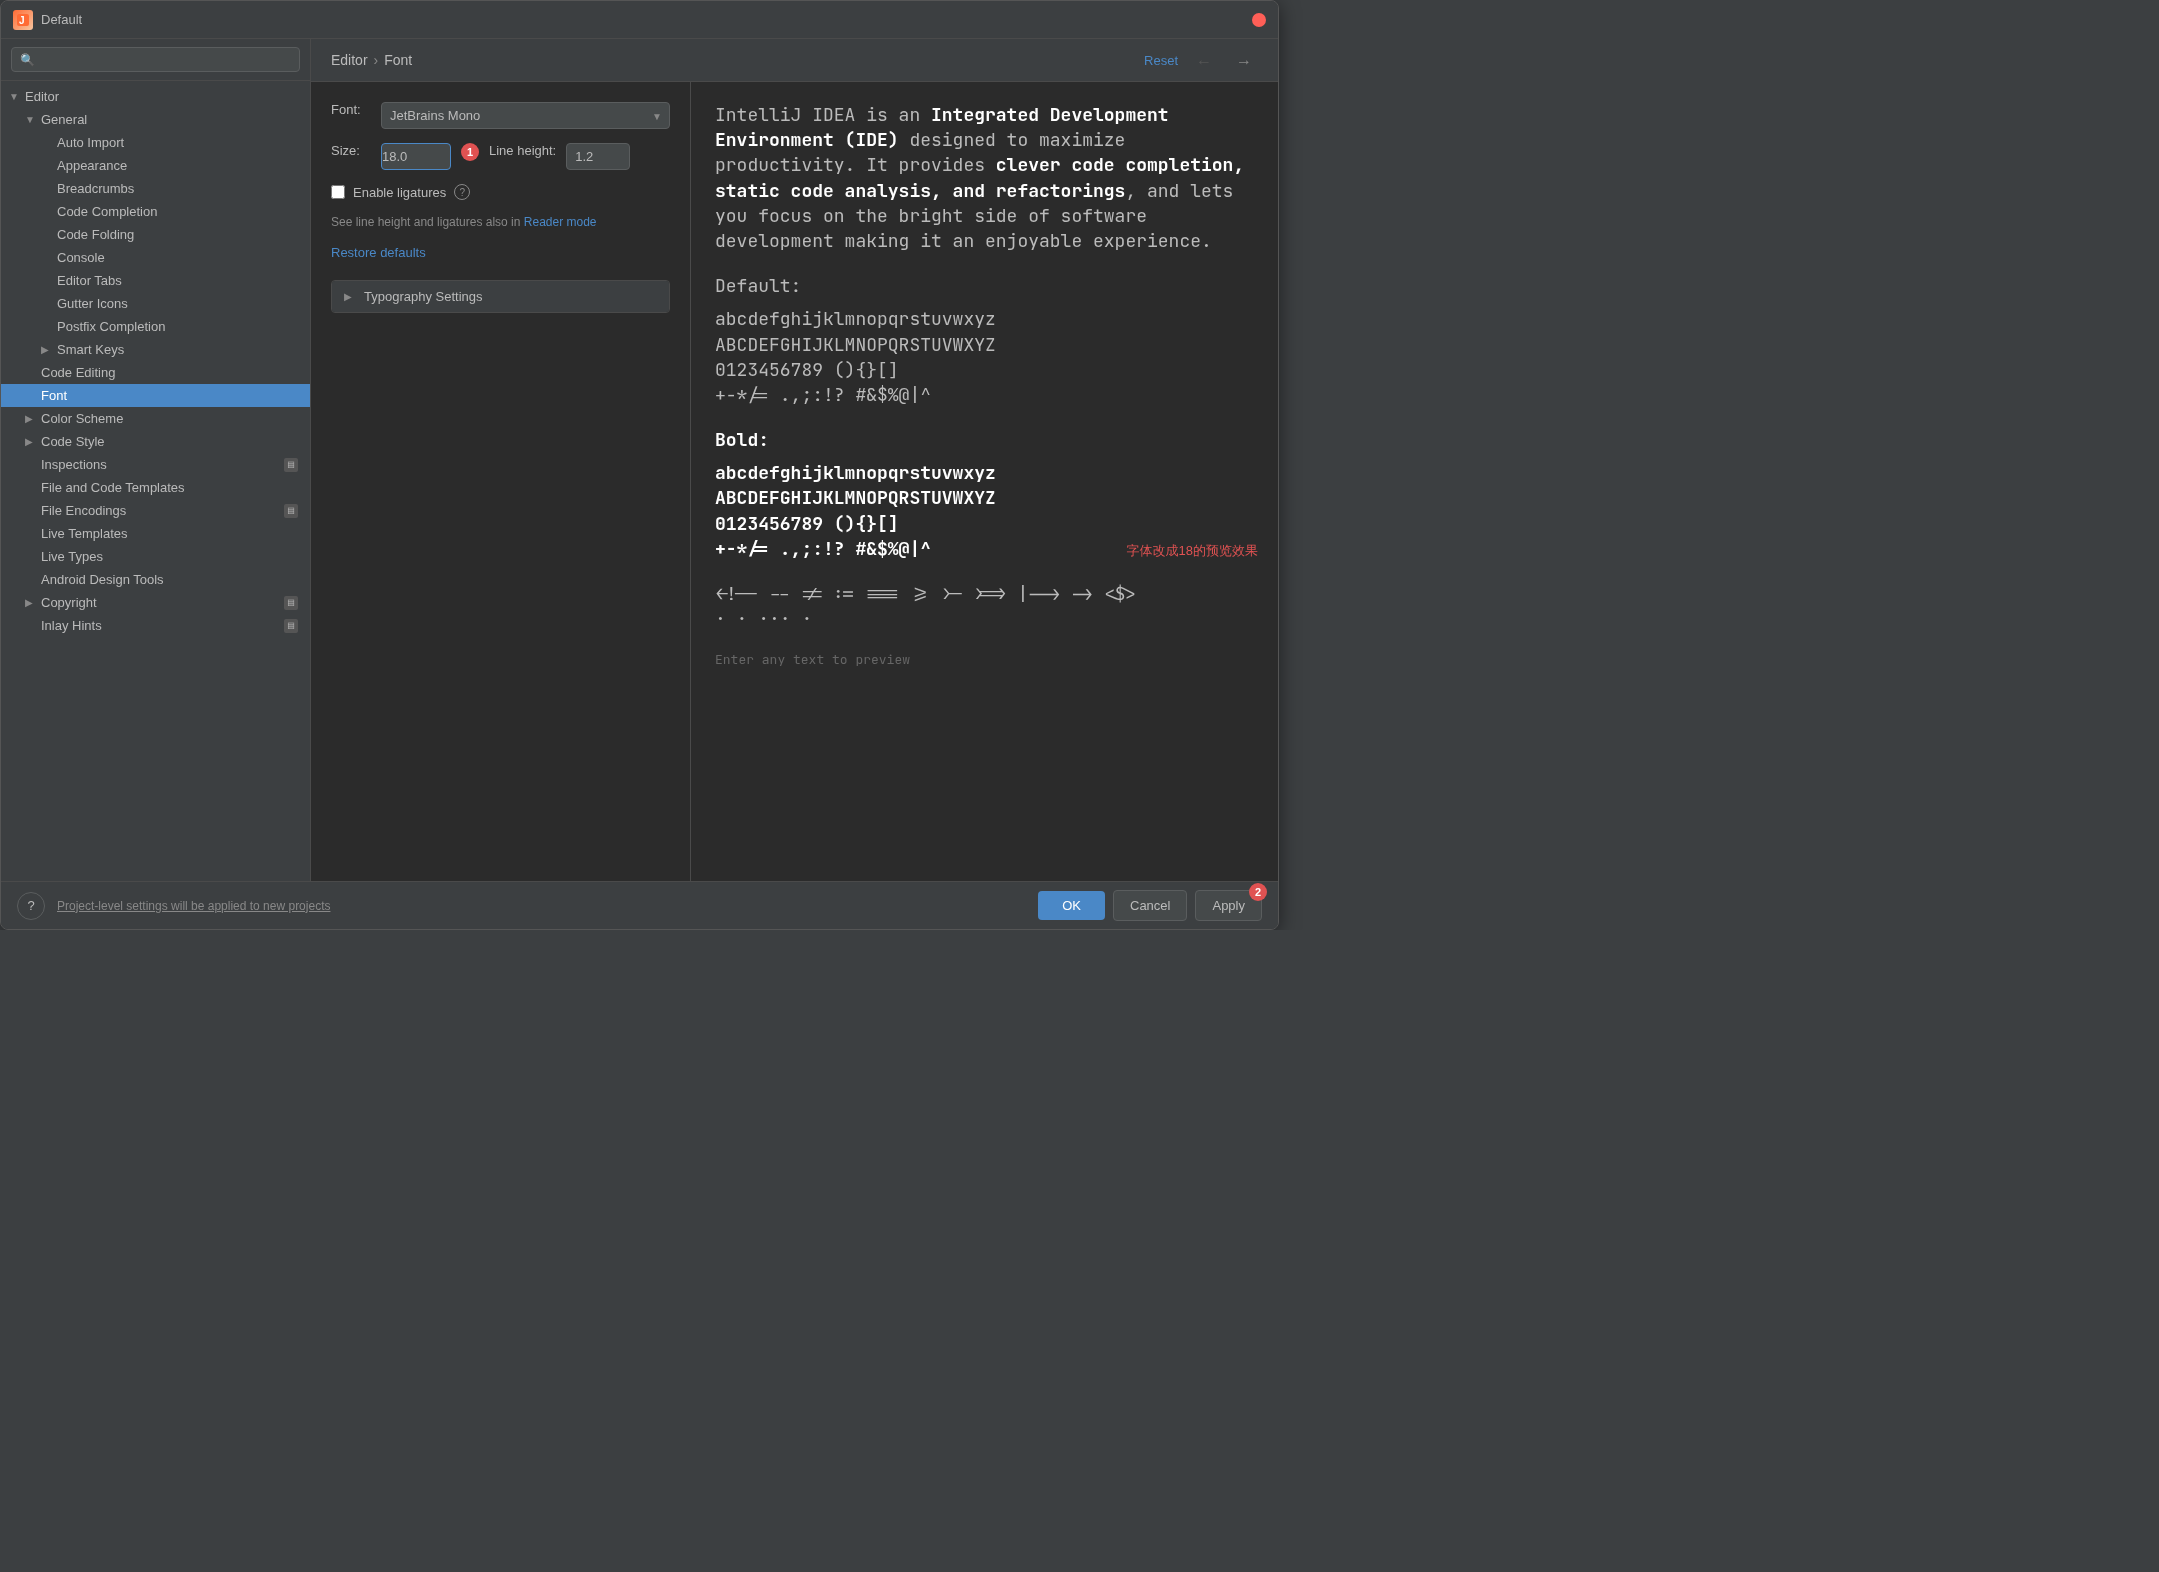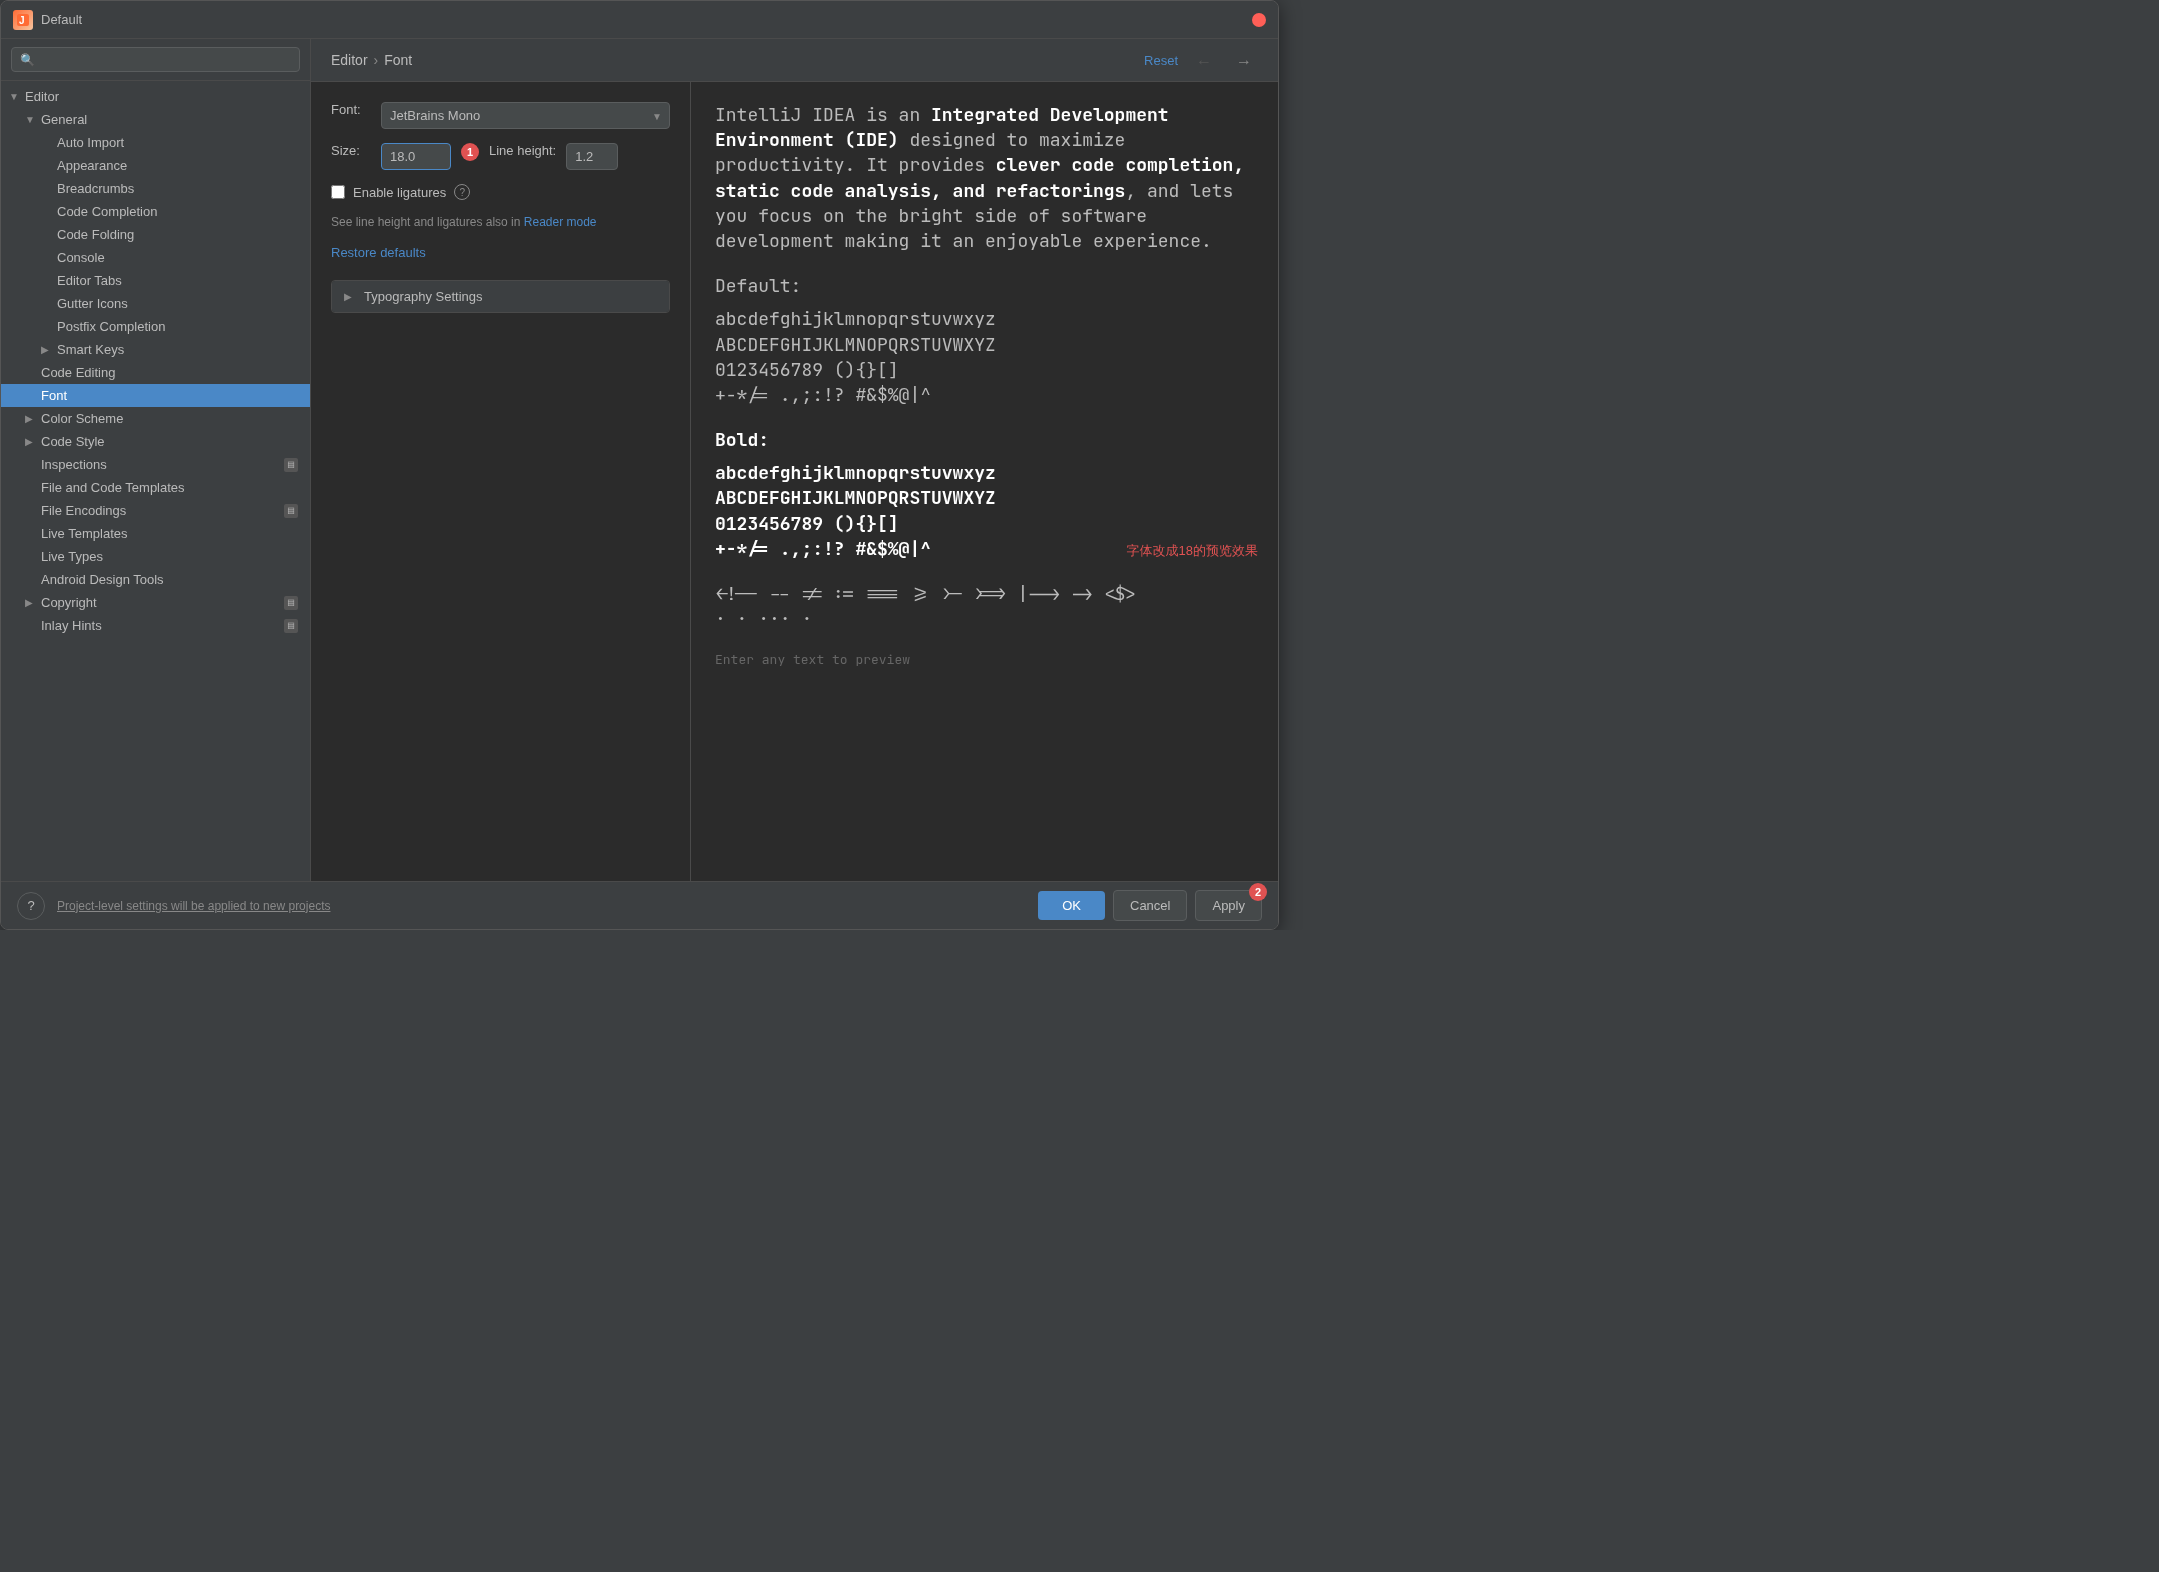--- a/index.html
+++ b/index.html
@@ -218,39 +218,39 @@
       color: #888;
       pointer-events: none;
       font-size: 10px;
     }
 
     .number-input {
       width: 70px;
       background: #45494a;
       border: 1px solid #4a88c7;
       border-radius: 4px;
-      padding: 5px 8px;
+      padding: 5px 0;
       color: #bbbbbb;
       font-size: 13px;
       outline: none;
     }
 
     .notification-badge {
       width: 18px; height: 18px;
       background: #e05252;
       border-radius: 50%;
       display: flex; align-items: center; justify-content: center;
       font-size: 11px;
       color: #fff;
       font-weight: bold;
     }
 
     .line-height-label { color: #bbbbbb; font-size: 13px; }
     .line-height-input {
-      width: 52px;
+      width: 64px;
       background: #45494a;
       border: 1px solid #5a5d5e;
       border-radius: 4px;
       padding: 5px 8px;
       color: #bbbbbb;
       font-size: 13px;
       outline: none;
     }
 
     .checkbox-row {

